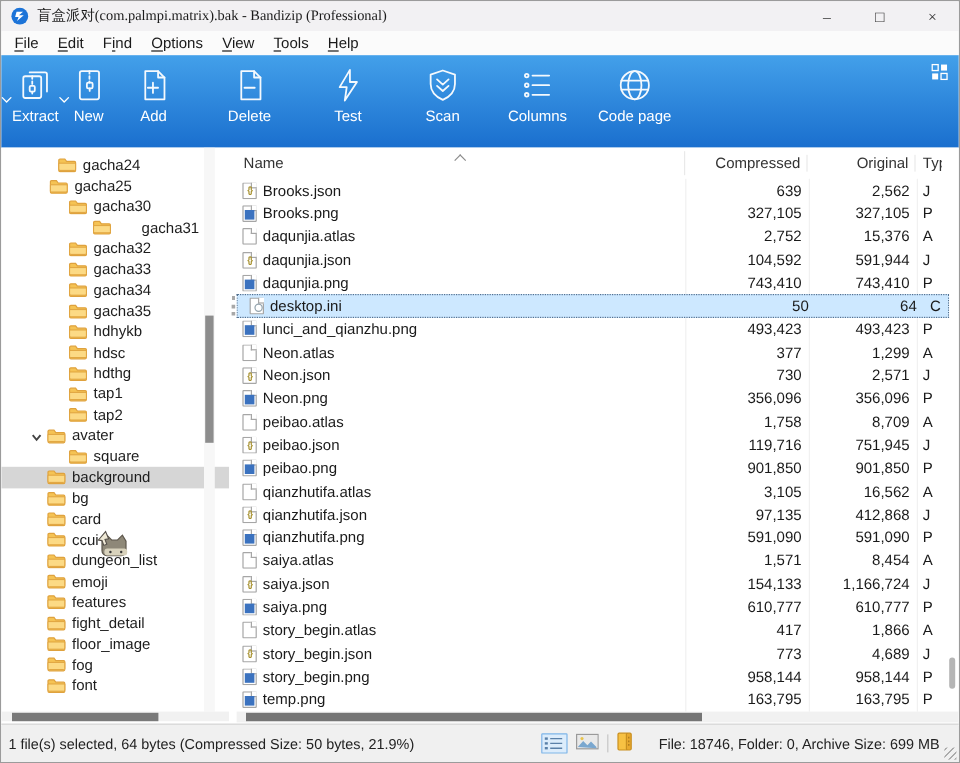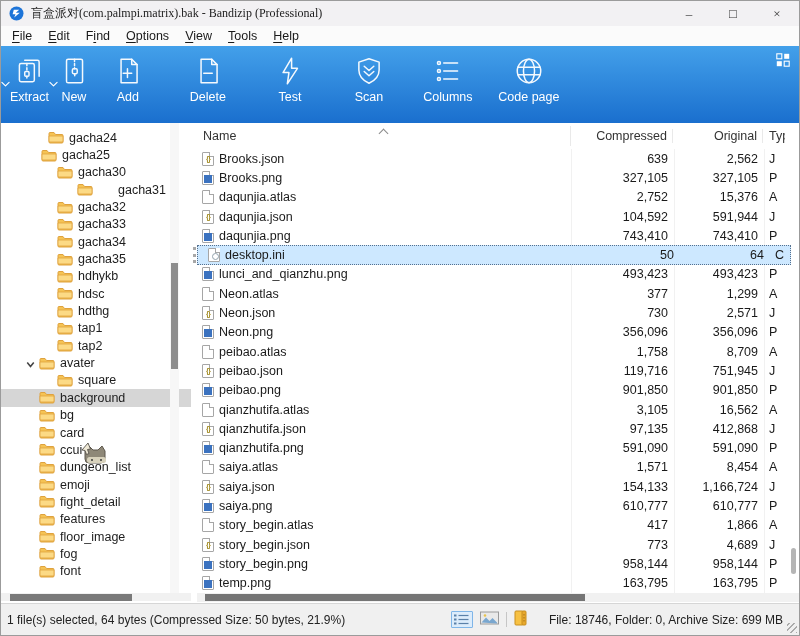--- a/index.html
+++ b/index.html
@@ -455,32 +455,32 @@
   </div>
 
   <div class="tree-item" style="padding-left: 23px;">
     <span class="chev" style="visibility: hidden;"><svg viewBox="0 0 10 10">
                 <path d="M2.5 3.5 L5 6.5 L7.5 3.5"></path>
               </svg></span>
     <svg class="folder-svg" viewBox="0 0 16 13">
       <path d="M1 2.5 a1 1 0 0 1 1 -1 h4 l1.5 2 H14 a1 1 0 0 1 1 1 v6.5 a1 1 0 0 1 -1 1 H2 a1 1 0 0 1 -1 -1 z" fill="#f5c354" stroke="#dfa23e" stroke-width="1"></path>
       <path d="M1 5 h14 v5 a1 1 0 0 1 -1 1 H2 a1 1 0 0 1 -1 -1 z" fill="#fcda85" stroke="#dfa23e" stroke-width="0.8"></path>
     </svg>
+    <span class="t-label">features</span>
+  </div>
+
+  <div class="tree-item" style="padding-left: 23px;">
+    <span class="chev" style="visibility: hidden;"><svg viewBox="0 0 10 10">
+                <path d="M2.5 3.5 L5 6.5 L7.5 3.5"></path>
+              </svg></span>
+    <svg class="folder-svg" viewBox="0 0 16 13">
+      <path d="M1 2.5 a1 1 0 0 1 1 -1 h4 l1.5 2 H14 a1 1 0 0 1 1 1 v6.5 a1 1 0 0 1 -1 1 H2 a1 1 0 0 1 -1 -1 z" fill="#f5c354" stroke="#dfa23e" stroke-width="1"></path>
+      <path d="M1 5 h14 v5 a1 1 0 0 1 -1 1 H2 a1 1 0 0 1 -1 -1 z" fill="#fcda85" stroke="#dfa23e" stroke-width="0.8"></path>
+    </svg>
     <span class="t-label">fight_detail</span>
-  </div>
-
-  <div class="tree-item" style="padding-left: 23px;">
-    <span class="chev" style="visibility: hidden;"><svg viewBox="0 0 10 10">
-                <path d="M2.5 3.5 L5 6.5 L7.5 3.5"></path>
-              </svg></span>
-    <svg class="folder-svg" viewBox="0 0 16 13">
-      <path d="M1 2.5 a1 1 0 0 1 1 -1 h4 l1.5 2 H14 a1 1 0 0 1 1 1 v6.5 a1 1 0 0 1 -1 1 H2 a1 1 0 0 1 -1 -1 z" fill="#f5c354" stroke="#dfa23e" stroke-width="1"></path>
-      <path d="M1 5 h14 v5 a1 1 0 0 1 -1 1 H2 a1 1 0 0 1 -1 -1 z" fill="#fcda85" stroke="#dfa23e" stroke-width="0.8"></path>
-    </svg>
-    <span class="t-label">features</span>
   </div>
 
   <div class="tree-item" style="padding-left: 23px;">
     <span class="chev" style="visibility: hidden;"><svg viewBox="0 0 10 10">
                 <path d="M2.5 3.5 L5 6.5 L7.5 3.5"></path>
               </svg></span>
     <svg class="folder-svg" viewBox="0 0 16 13">
       <path d="M1 2.5 a1 1 0 0 1 1 -1 h4 l1.5 2 H14 a1 1 0 0 1 1 1 v6.5 a1 1 0 0 1 -1 1 H2 a1 1 0 0 1 -1 -1 z" fill="#f5c354" stroke="#dfa23e" stroke-width="1"></path>
       <path d="M1 5 h14 v5 a1 1 0 0 1 -1 1 H2 a1 1 0 0 1 -1 -1 z" fill="#fcda85" stroke="#dfa23e" stroke-width="0.8"></path>
     </svg>

